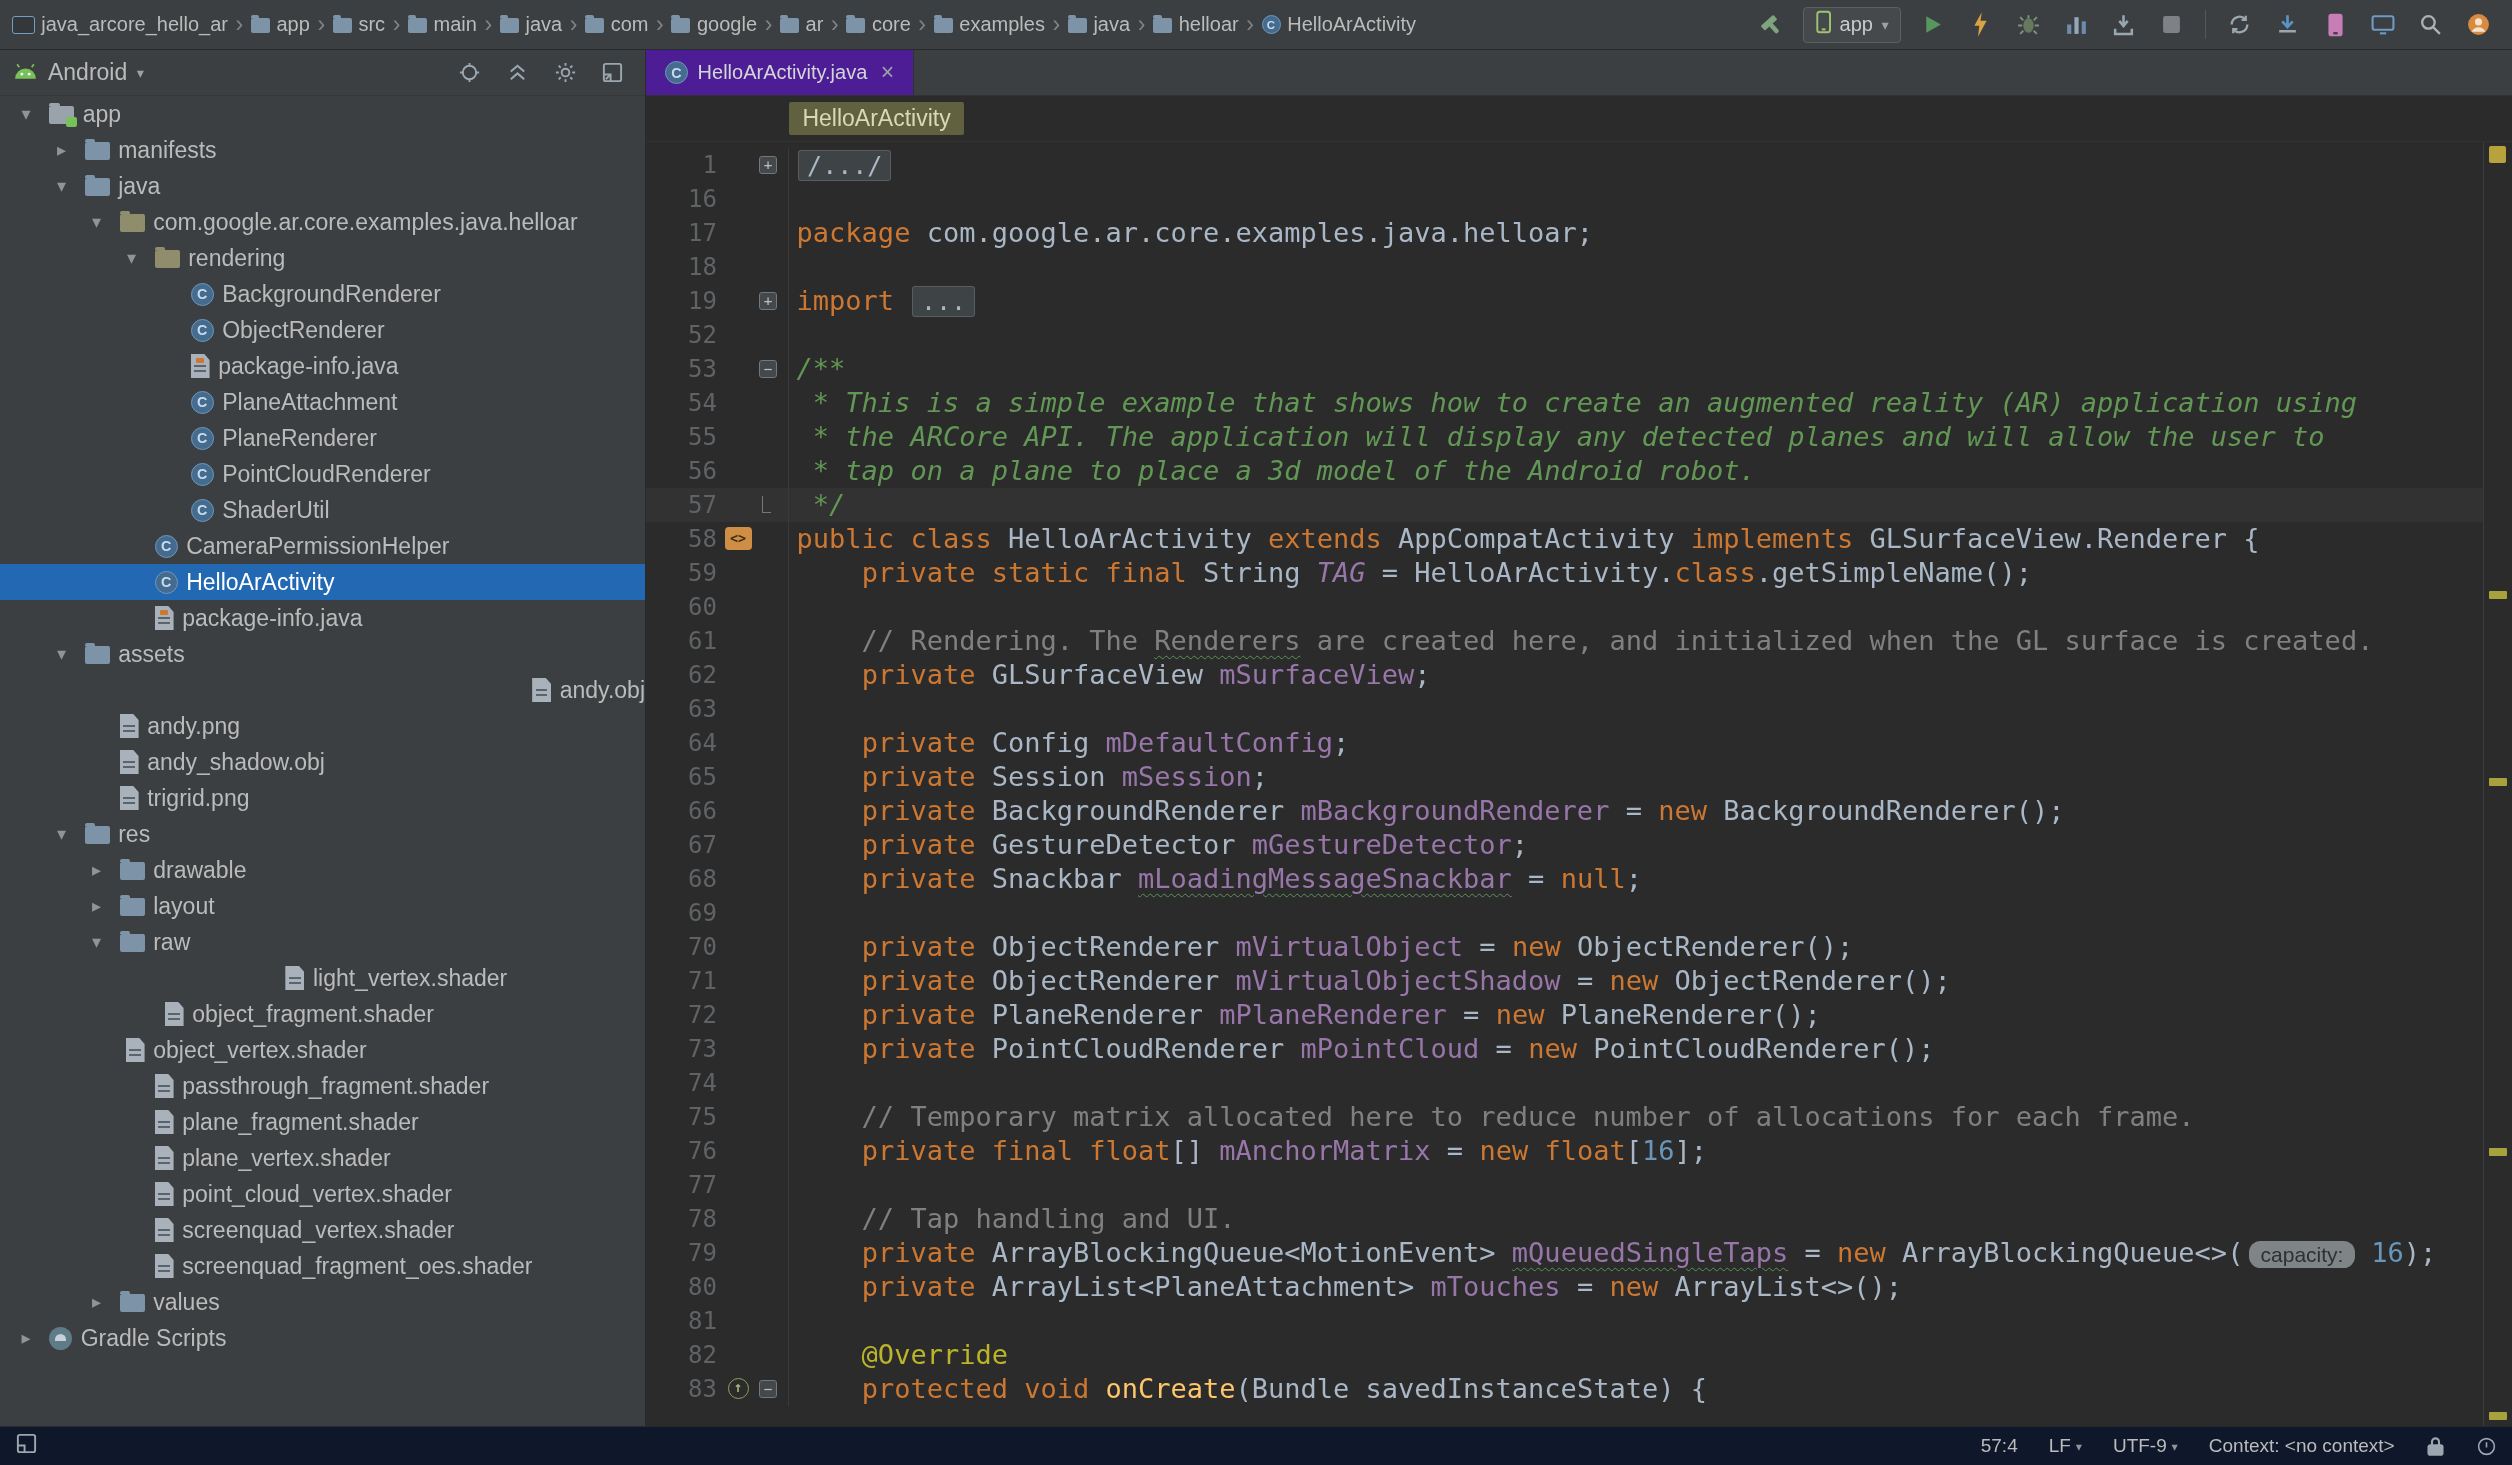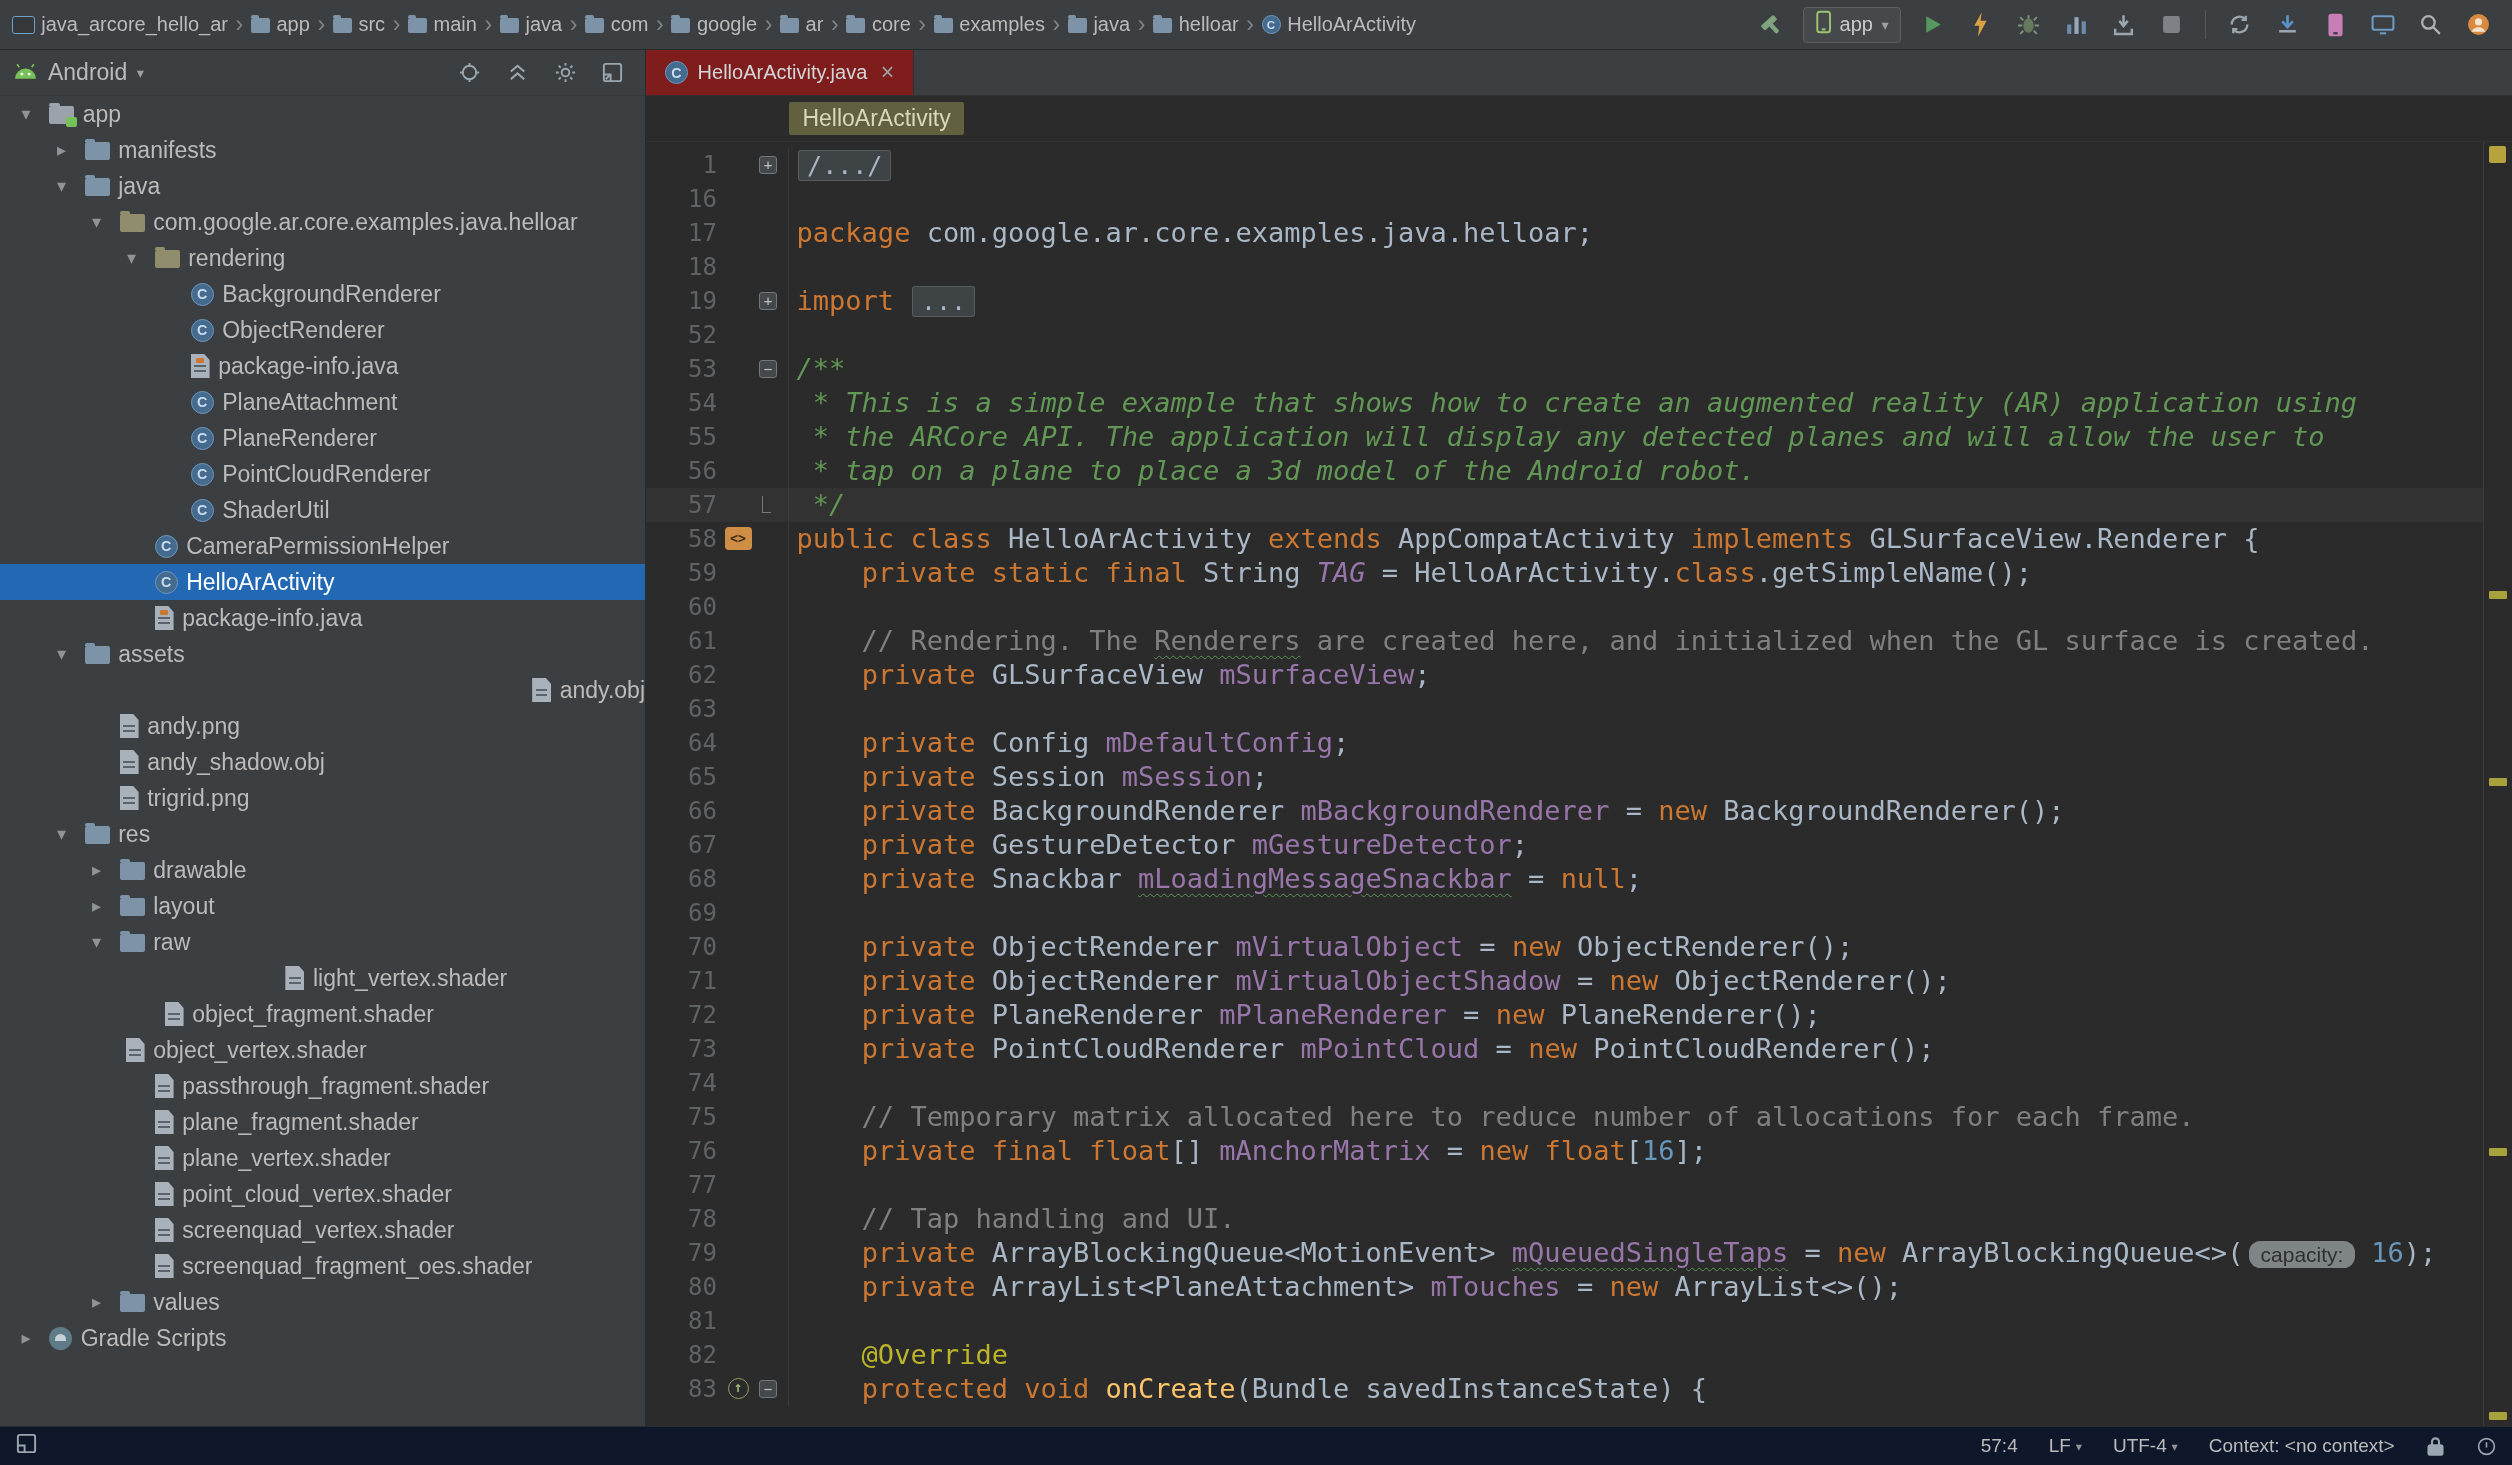--- a/index.html
+++ b/index.html
@@ -63,21 +63,21 @@
      border-radius:5.7px 5.7px 0 0; background:#C6D2D8; }
   .ic-project { width:23px; height:18px; border:1.9px solid #6FA0C8; border-radius:2.9px; background:#34383A; margin-top:1.9px; }
   .crumb .ic-folder { width:19px; height:14.3px; margin-top:1.9px; }
   .crumb .ic-folder::before { width:8.6px; height:2.9px; top:-2.9px; }
   .crumb .ic-class { width:19px; height:19px; font-size:11.5px; }
 
   
   .editor-col { flex:1; display:flex; flex-direction:column; min-width:0; background:#2B2B2B; }
   .tabbar { height:46px; flex:none; background:#3C3F41; display:flex; align-items:stretch;
             border-bottom:1px solid #323232; }
-  .tab { display:flex; align-items:center; gap:9.6px; padding:4px 19px; background:#7f1d1d;
+  .tab { display:flex; align-items:center; gap:9.6px; padding:4px 19px; background:#4c1d95;
          color:#D3D6D8; font-size:20px; border-right:1px solid #323232; }
   .tab-close { color:#9DA2A6; font-size:23px; margin-left:3.8px; }
   .crumbbar { height:46px; flex:none; display:flex; align-items:center; background:#2B2B2B;
               border-bottom:1px solid #323232; }
   .crumb-chip { margin-left:143px; background:#61603F; color:#D9D9B8; padding:2.9px 13.4px;
                 font-size:23px; border-radius:1.9px; }
 
   .editor-wrap { flex:1; display:flex; min-height:0; position:relative; }
   .code { flex:1; overflow:hidden; padding-top:5.7px; font-family:"DejaVu Sans Mono",monospace;
           font-size:27px; line-height:34px; white-space:pre; }
@@ -541,21 +541,21 @@
         <path d="M3 14 h7 V21"></path>
       </svg>
   </span>
   <div class="sb-right">
     <span class="sb-item">57:4</span>
     <span class="sb-item">
       <span>LF</span>
         <span class="sb-chev">▾</span>
     </span>
     <span class="sb-item">
-      <span>UTF-4</span>
+      <span>UTF-9</span>
         <span class="sb-chev">▾</span>
     </span>
     <span class="sb-item">Context: &lt;no context&gt;</span>
     <span class="sb-item">
       <svg width="19" height="21" viewBox="0 0 16 18" fill="none" stroke="#9AA7B0" stroke-width="1.8">
           <rect x="2" y="8" width="12" height="8" rx="1.5" fill="#9AA7B0"></rect>
           <path d="M5 8 V5 a3 3 0 0 1 6 0 v3"></path>
         </svg>
     </span>
     <span class="sb-item">

